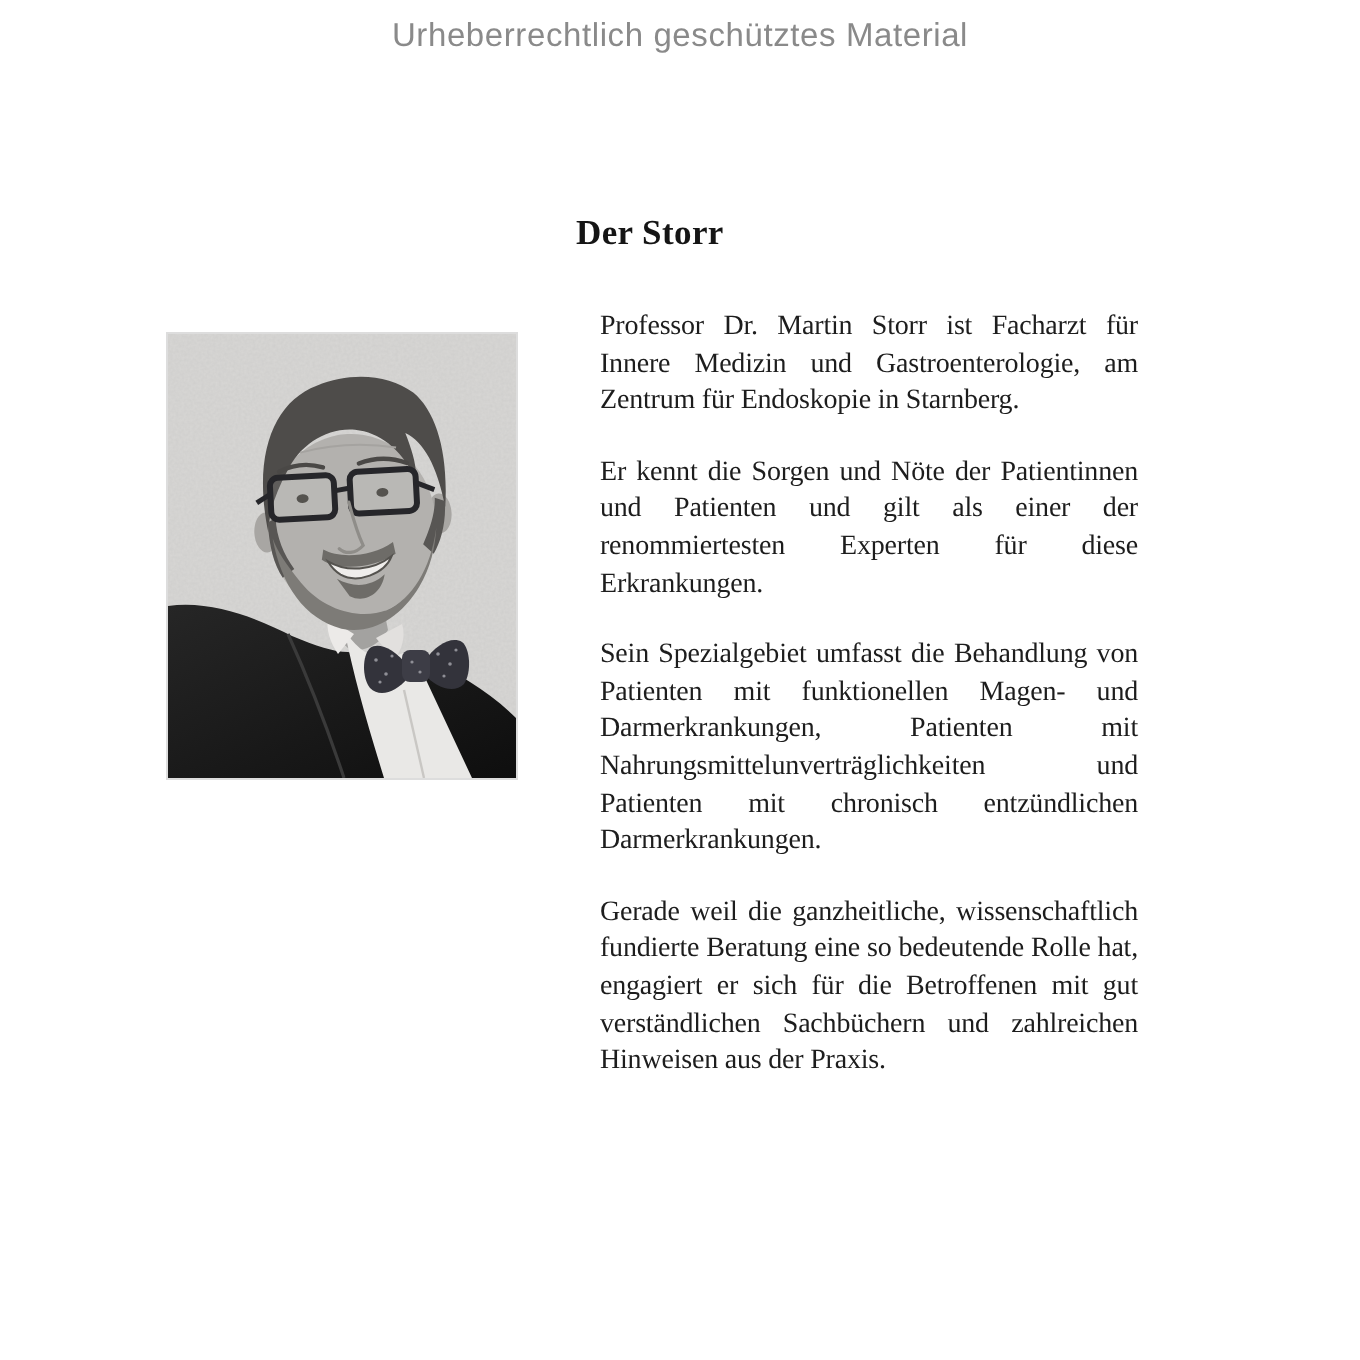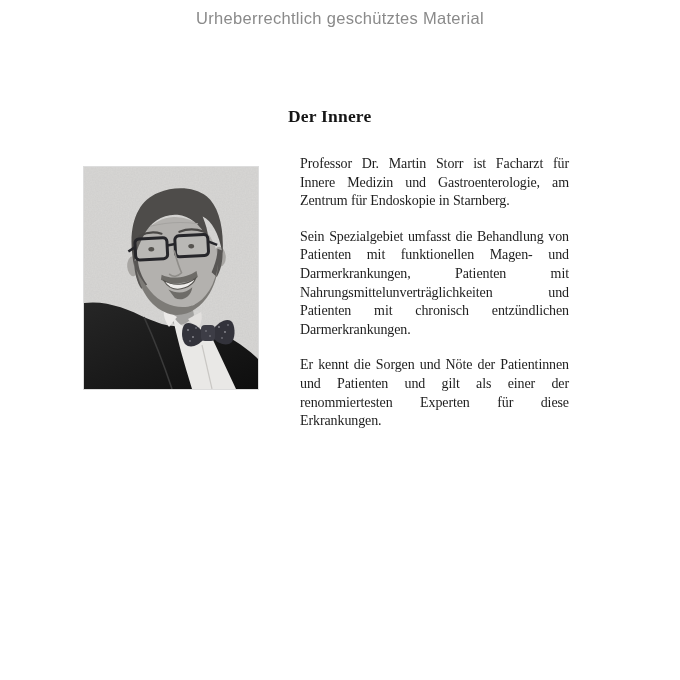--- a/index.html
+++ b/index.html
@@ -54,21 +54,21 @@
   }
   .bio p { margin: 0 0 17px 12px; }
 </style>
 </head>
 <body>
 
 <div class="page">
 
   <div class="copyright">Urheberrechtlich geschütztes Material</div>
 
-  <h2 class="section-title">Der Innere</h2>
+  <h2 class="section-title">Der Storr</h2>
 
   <div class="photo">
     <svg viewBox="0 0 174 222" xmlns="http://www.w3.org/2000/svg">
       <defs>
         <filter id="grain" x="0%" y="0%" width="100%" height="100%">
           <feTurbulence type="fractalNoise" baseFrequency="0.7" numOctaves="2" seed="7" stitchTiles="stitch"></feTurbulence>
           <feColorMatrix type="matrix" values="0 0 0 0 0.42  0 0 0 0 0.42  0 0 0 0 0.42  0 0 0 0.22 0"></feColorMatrix>
         </filter>
         <linearGradient id="suitShade" x1="0" y1="0" x2="1" y2="1">
           <stop offset="0" stop-color="#262626"></stop>
@@ -148,17 +148,18 @@
           <path d="M83,122 C91,127 100,127 107,121 C105,131 96,135 89,131 Z" fill="#6e6c68"></path>
         </g>
 
         <path d="M79,113 C88,119 101,119 111,112 C107,121 93,125 85,120 C82,118 80,115 79,113 Z" fill="#efedeb" stroke="#55534f" stroke-width="1"></path>
       </g>
     </svg>
   </div>
 
   <div class="bio">
     <p>Professor Dr. Martin Storr ist Facharzt für Innere Medizin und Gastroenterologie, am Zentrum für Endoskopie in Starnberg.</p>
+    <p>Er kennt die Sorgen und Nöte der Patientinnen und Patienten und gilt als einer der renommiertesten Experten für diese Erkrankungen.</p>
     <p>Sein Spezialgebiet umfasst die Behandlung von Patienten mit funktionellen Magen- und Darmerkrankungen, Patienten mit Nahrungsmittelunverträglichkeiten und Patienten mit chronisch entzündlichen Darmerkrankungen.</p>
-    <p>Er kennt die Sorgen und Nöte der Patientinnen und Patienten und gilt als einer der renommiertesten Experten für diese Erkrankungen.</p>
+    <p>Gerade weil die ganzheitliche, wissenschaftlich fundierte Beratung eine so bedeutende Rolle hat, engagiert er sich für die Betroffenen mit gut verständlichen Sachbüchern und zahlreichen Hinweisen aus der Praxis.</p>
   </div>
 
 </div>
 
 </body></html>

